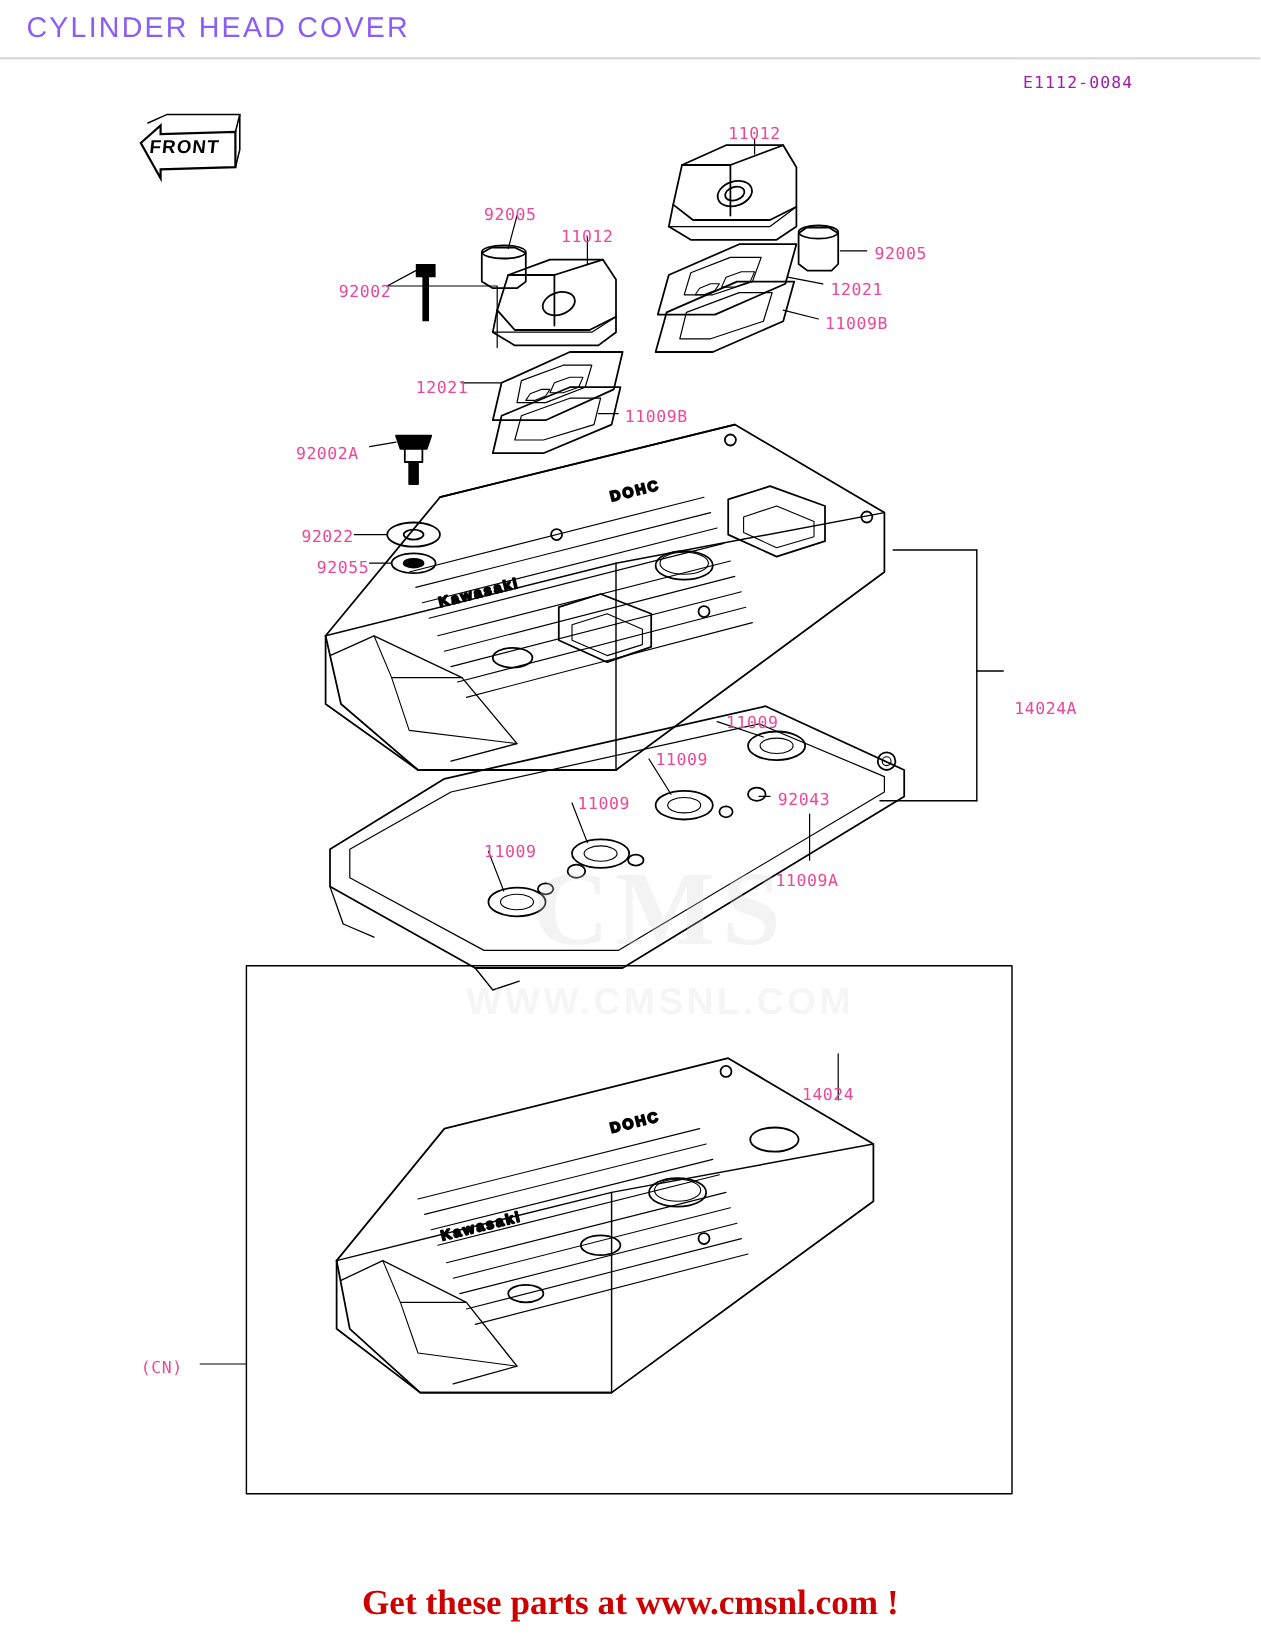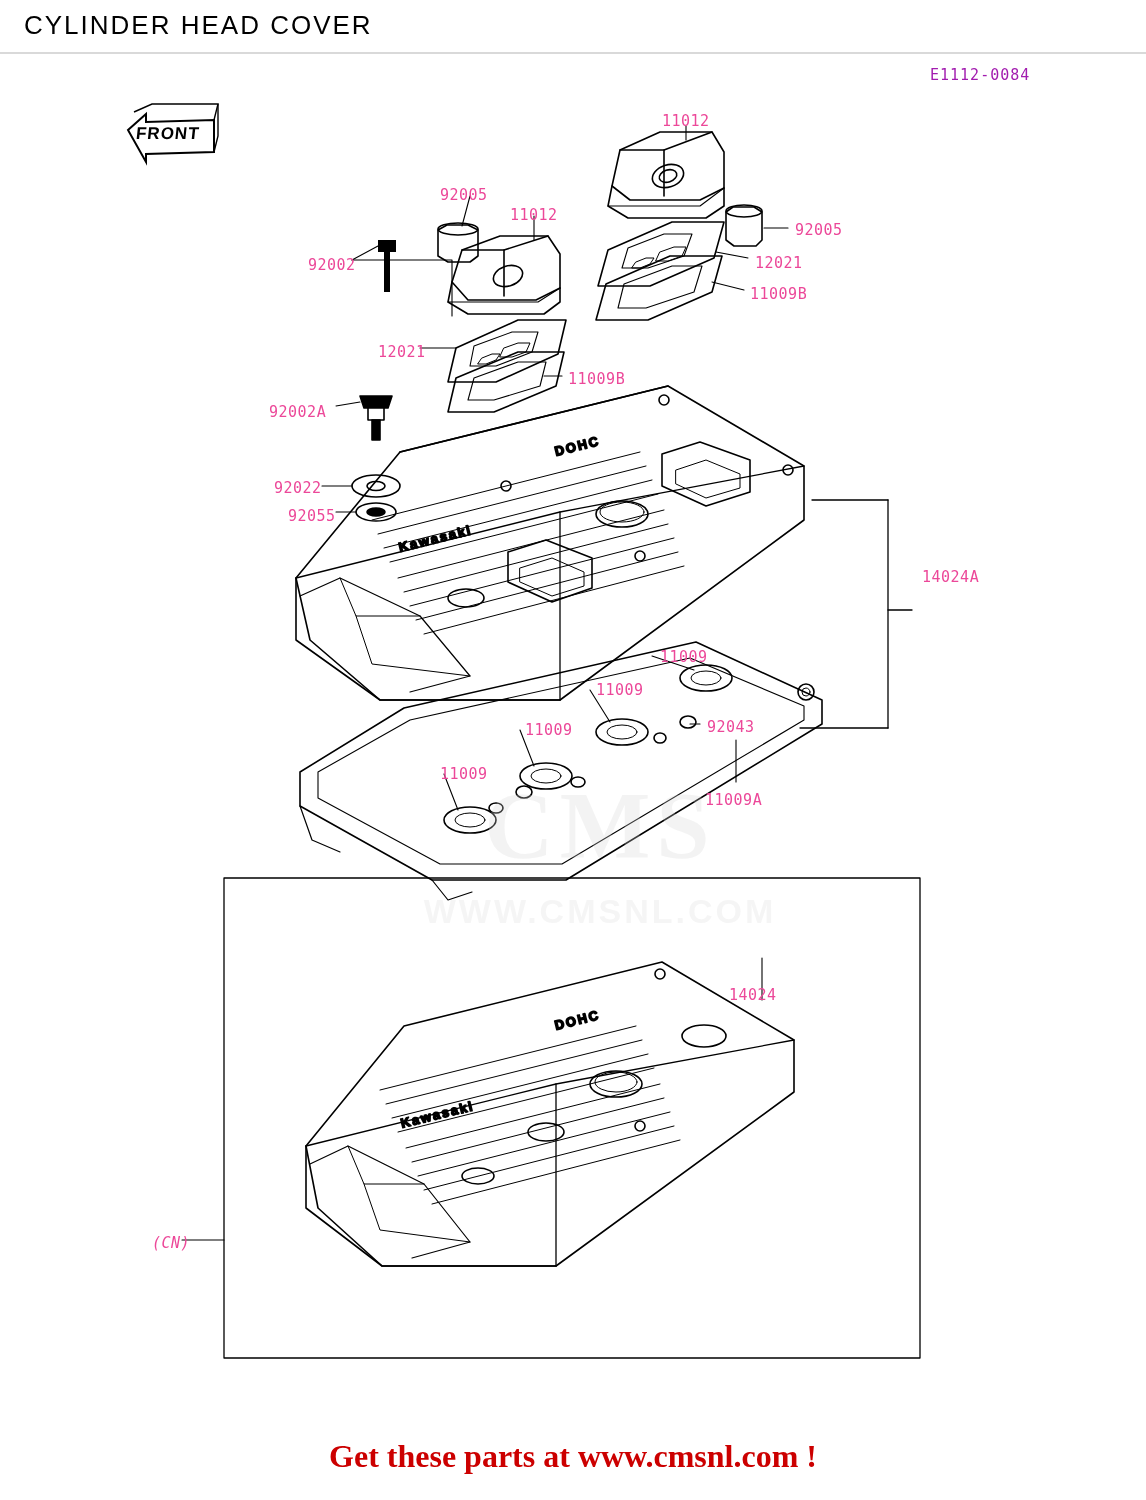--- a/index.html
+++ b/index.html
@@ -17,21 +17,21 @@
     height: 1500px;
     overflow: hidden;
     background: #ffffff;
   }
   #page-title {
     position: absolute;
     left: 24px;
     top: 10px;
     font-size: 26px;
     letter-spacing: 2px;
-    color: #000000;
+    color: #8b5cf6;
     font-family: "Liberation Sans", sans-serif;
     font-weight: 400;
   }
   #title-rule {
     position: absolute;
     left: 0;
     top: 52px;
     width: 1146px;
     height: 2px;
     background: #d9d9d9;
@@ -367,25 +367,25 @@
       <div class="label" style="left: 755px; top: 254px;">12021</div>
       <div class="label" style="left: 750px; top: 285px;">11009B</div>
       <div class="label" style="left: 440px; top: 186px;">92005</div>
       <div class="label" style="left: 510px; top: 206px;">11012</div>
       <div class="label" style="left: 308px; top: 256px;">92002</div>
       <div class="label" style="left: 378px; top: 343px;">12021</div>
       <div class="label" style="left: 568px; top: 370px;">11009B</div>
       <div class="label" style="left: 269px; top: 403px;">92002A</div>
       <div class="label" style="left: 274px; top: 479px;">92022</div>
       <div class="label" style="left: 288px; top: 507px;">92055</div>
-      <div class="label" style="left: 922px; top: 568px; text-align: right;">14024A</div>
+      <div class="label" style="left: 922px; top: 635px; text-align: right;">14024A</div>
       <div class="label" style="left: 660px; top: 648px;">11009</div>
       <div class="label" style="left: 596px; top: 681px;">11009</div>
       <div class="label" style="left: 707px; top: 718px;">92043</div>
       <div class="label" style="left: 525px; top: 721px;">11009</div>
       <div class="label" style="left: 705px; top: 791px;">11009A</div>
       <div class="label" style="left: 440px; top: 765px;">11009</div>
       <div class="label" style="left: 729px; top: 986px;">14024</div>
-      <div class="label" style="left: 152px; top: 1234px; font-style: italic;">(CN)</div>
+      <div class="label" style="left: 128px; top: 1234px;">(CN)</div>
     </div>
 
   <div id="footer-cta">Get these parts at www.cmsnl.com !</div>
 </div>
 
 </body></html>

